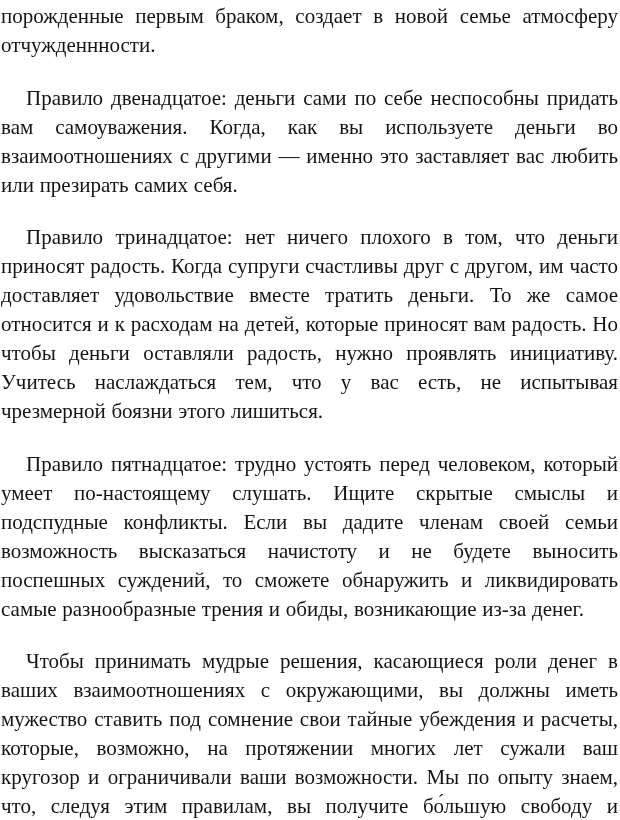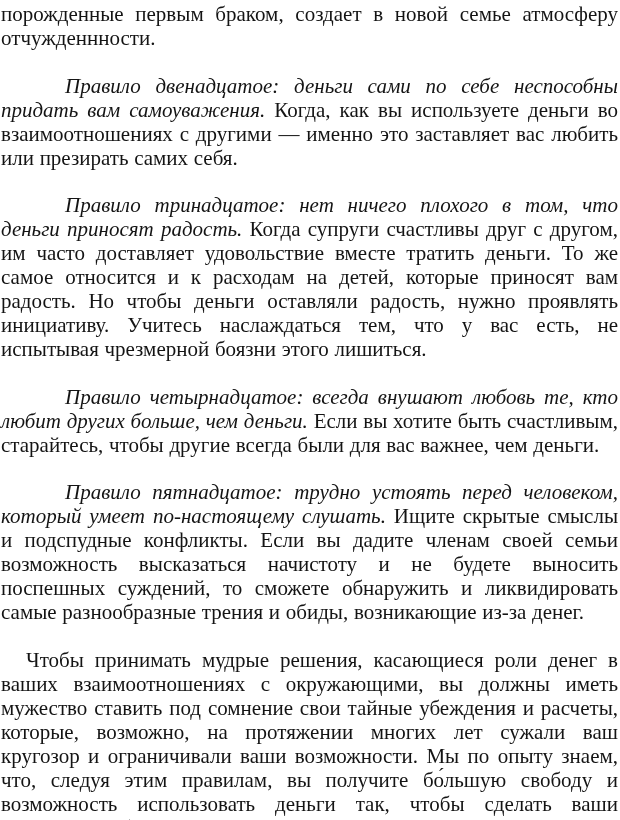--- a/index.html
+++ b/index.html
@@ -12,55 +12,52 @@
     background: #ffffff;
     overflow: hidden;
   }
   .page {
     box-sizing: border-box;
     width: 620px;
     height: 820px;
     padding: 2px 2px 0 1px;
     font-family: "Liberation Serif", "DejaVu Serif", serif;
     font-size: 21px;
-    line-height: 24px;
+    line-height: 29px;
     color: #141414;
     text-align: justify;
     hyphens: auto;
     -webkit-hyphens: auto;
     word-spacing: 0.02em;
   }
   .para {
     margin: 0 0 23.5px 0;
     text-indent: 25px;
   }
   .para.no-indent {
     text-indent: 0;
   }
   .para:last-child {
     margin-bottom: 0;
   }
   .lead {
-    font-style: italic;
-    padding-left: 39px;
   }
   .lead:empty {
     display: none;
   }
 </style>
 </head>
 <body style="background: rgb(255, 255, 255);">
 
 <div class="page" style="color: rgb(20, 20, 20);">
 
   <p class="para no-indent"><span>порожденные первым браком, создает в новой семье атмосферу отчужденнности.</span></p>
 
   <p class="para"><span class="lead">Правило двенадцатое: деньги сами по себе неспособны придать вам самоуважения.</span><span> Когда, как вы используете деньги во взаимоотношениях с другими — именно это заставляет вас любить или презирать самих себя.</span></p>
 
   <p class="para"><span class="lead">Правило тринадцатое: нет ничего плохого в том, что деньги приносят радость.</span><span> Когда супруги счастливы друг с другом, им часто доставляет удовольствие вместе тратить деньги. То же самое относится и к расходам на детей, которые приносят вам радость. Но чтобы деньги оставляли радость, нужно проявлять инициативу. Учитесь наслаждаться тем, что у вас есть, не испытывая чрезмерной боязни этого лишиться.</span></p>
 
-  <p class="para"><span class="lead">Правило четырнадцатое: всегда внушают любовь те, кто любит других больше, чем деньги.</span><span> Если вы хотите быть счастливым, старайтесь, чтобы другие всегда были для вас важнее, чем деньги.</span></p>
 
   <p class="para"><span class="lead">Правило пятнадцатое: трудно устоять перед человеком, который умеет по-настоящему слушать.</span><span> Ищите скрытые смыслы и подспудные конфликты. Если вы дадите членам своей семьи возможность высказаться начистоту и не будете выносить поспешных суждений, то сможете обнаружить и ликвидировать самые разнообразные трения и обиды, возникающие из-за денег.</span></p>
 
   <p class="para"><span>Чтобы принимать мудрые решения, касающиеся роли денег в ваших взаимоотношениях с окружающими, вы должны иметь мужество ставить под сомнение свои тайные убеждения и расчеты, которые, возможно, на протяжении многих лет сужали ваш кругозор и ограничивали ваши возможности. Мы по опыту знаем, что, следуя этим правилам, вы получите бо́льшую свободу и возможность использовать деньги так, чтобы сделать ваши отношения с близкими источником удовлетворения и радости.</span></p>
 
 </div>
 
 </body></html>

